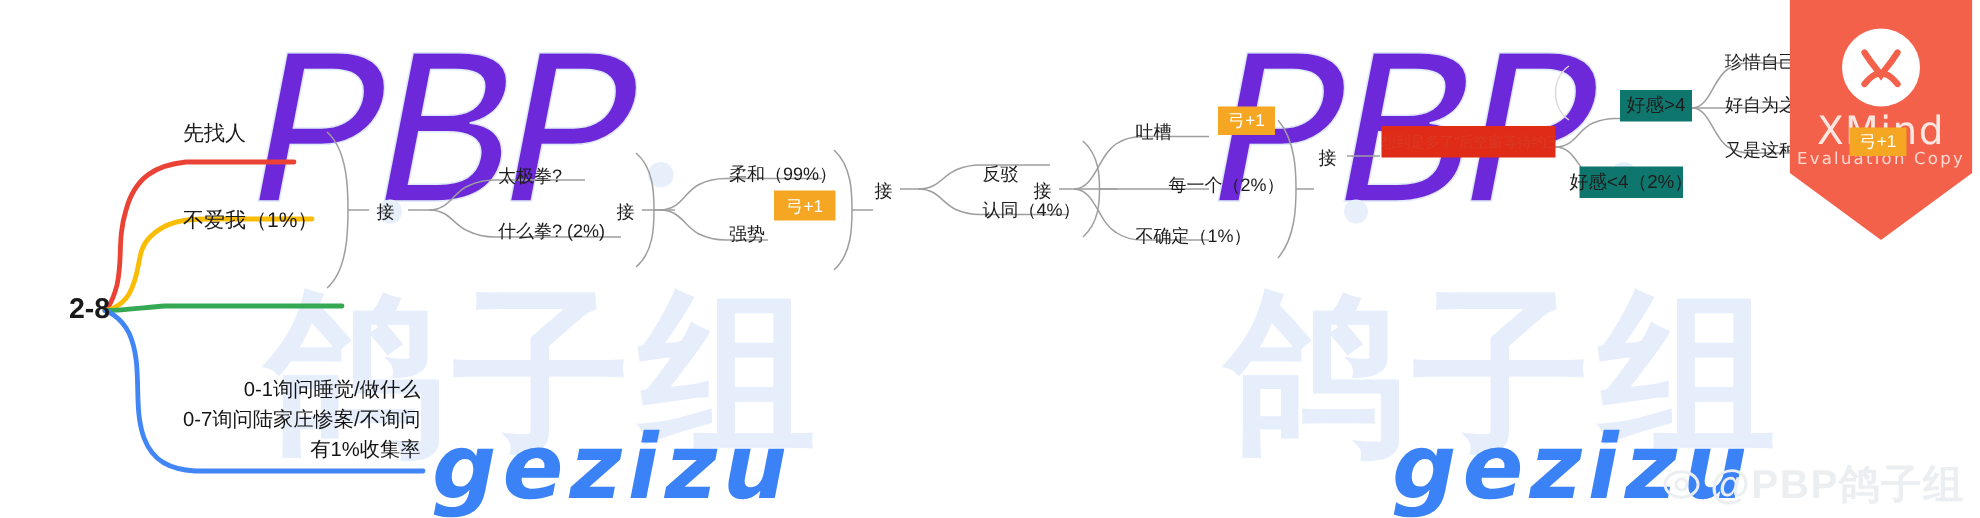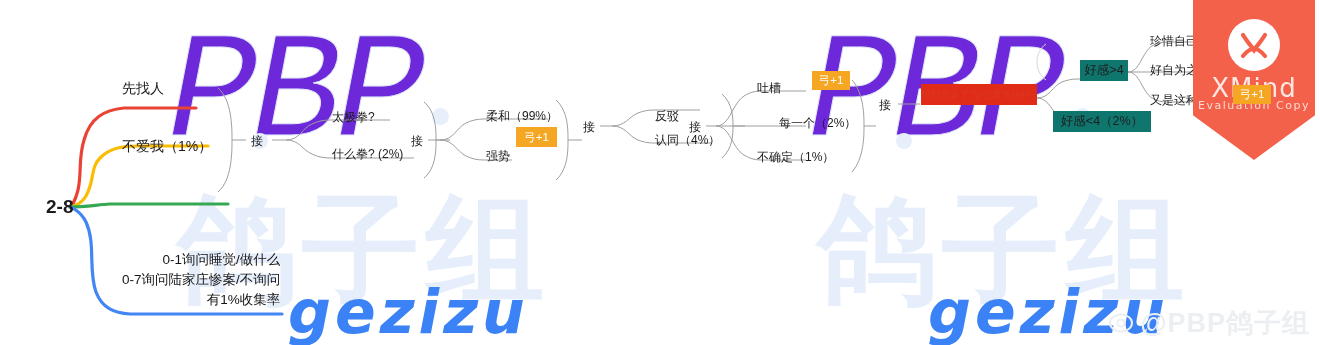--- a/index.html
+++ b/index.html
@@ -177,21 +177,21 @@
   <div class="node t12" style="left:655px;top:132px;">认同（4%）</div>
 
   <div class="node t12" style="left:757px;top:80px;">吐槽</div>
   <div class="badge badge-orange" style="left:812px;top:71px;width:38px;height:19px;">弓+1</div>
   <div class="node t12" style="left:779px;top:115px;">每一个（2%）</div>
   <div class="node t12" style="left:757px;top:149px;">不确定（1%）</div>
 
   <div class="badge badge-red" style="left:921px;top:84px;width:116px;height:21px;font-size:10px;letter-spacing:-.3px;overflow:hidden;">"没想到是多了"后空窗等待约三秒</div>
 
   <div class="badge badge-blue" style="left:1080px;top:60px;width:48px;height:21px;">好感&gt;4</div>
-  <div class="badge badge-blue" style="left:1053px;top:111px;width:98px;height:21px;text-align:center;">好感&lt;4（2%）</div>
+  <div class="badge badge-blue" style="left:1053px;top:111px;width:69px;height:21px;text-align:center;">好感&lt;4（2%）</div>
 
   <div class="node t12" style="left:1150px;top:33px;">珍惜自己（3%）</div>
   <div class="node t12" style="left:1150px;top:62px;">好自为之（2%）</div>
   <div class="node t12" style="left:1150px;top:92px;">又是这种笑（?%）</div>
 
   <div class="xmind-banner">
     <div class="xmind-circle">
       <svg class="xm-x" viewBox="0 0 52 52">
         <path d="M15 16 C20 24 24 28 26 31 C28 28 32 24 37 16" fill="none" stroke="#f4614a" stroke-width="4.2" stroke-linecap="round"></path>
         <path d="M15 37 C20 31 24 29 26 31 C28 29 32 31 37 37" fill="none" stroke="#f4614a" stroke-width="4.2" stroke-linecap="round"></path>

